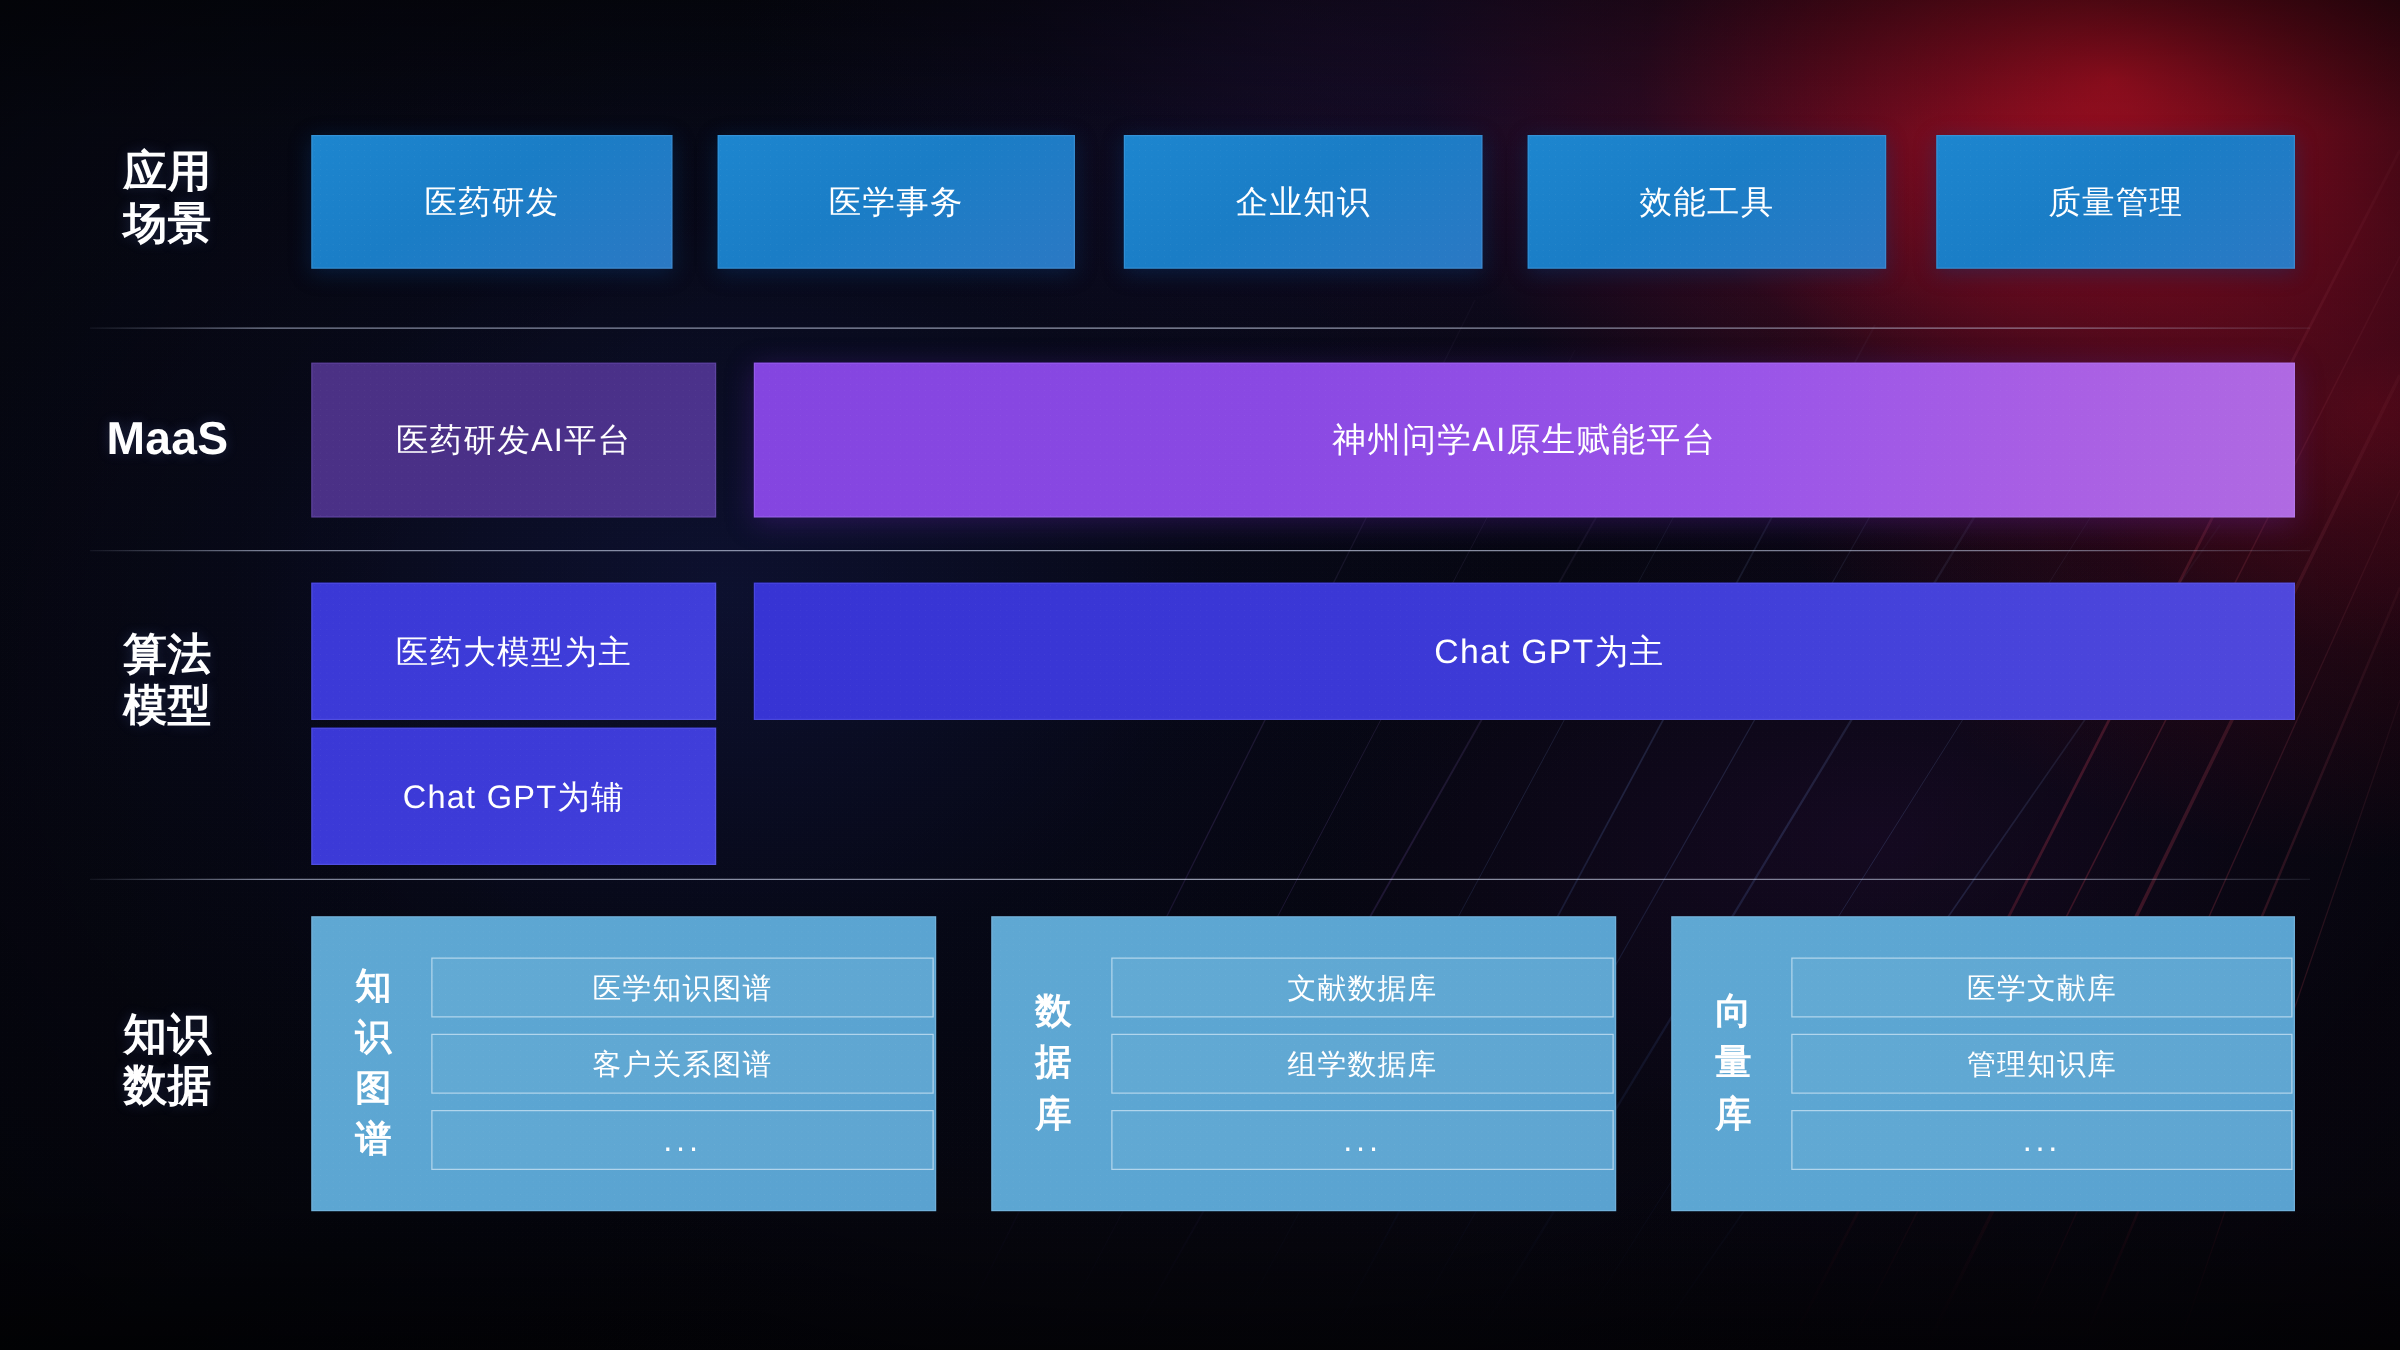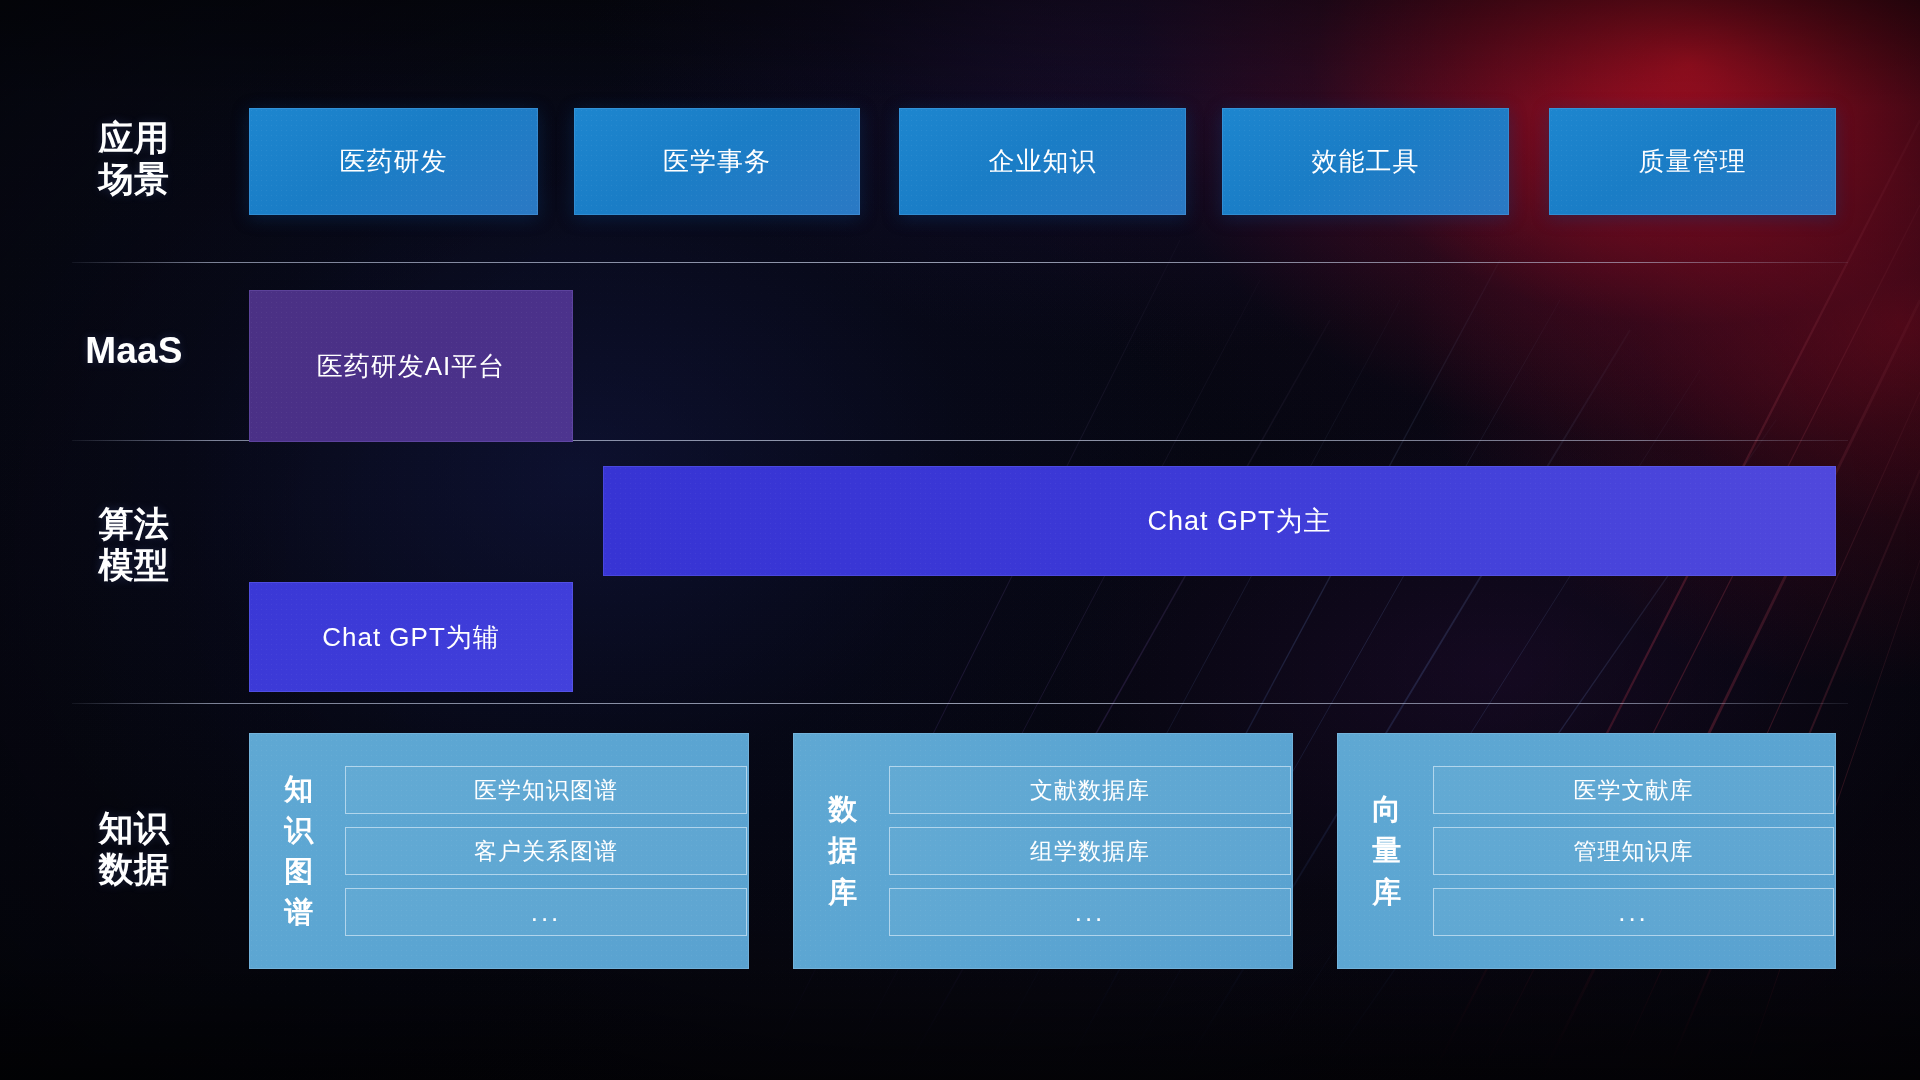--- a/index.html
+++ b/index.html
@@ -77,21 +77,21 @@
   }
   .app-box .dots {
     position:absolute; inset:0; pointer-events:none; opacity:0.45;
     background-image:radial-gradient(rgba(255,255,255,0.13) 0.6px, transparent 0.7px);
     background-size:5px 5px;
   }
 
   
   .maas-left {
     position:absolute;
-    left:249px; top:290px; width:324px; height:152px;
+    left:249px; top:290px; width:324px; height:124px;
     display:flex; align-items:center; justify-content:center;
     font-size:26px; color:#ffffff; font-weight:500; letter-spacing:1px;
     background:linear-gradient(140deg,#4b3184 0%,#4a3088 50%,#4d3590 100%);
     box-shadow:0 0 0 1px rgba(160,130,230,0.22) inset;
   }
   .maas-right {
     position:absolute;
     left:603px; top:290px; width:1233px; height:124px;
     display:flex; align-items:center; justify-content:center;
     font-size:27px; color:#ffffff; font-weight:500; letter-spacing:1px;
@@ -270,21 +270,29 @@
   </div>
   <div class="app-box" style="left:1549px; width:287px;">
     <span class="dots"></span>
     <span>质量管理</span>
   </div>
 
   <div class="maas-left">
     <span class="dots"></span>
     <span>医药研发AI平台</span>
   </div>
-
+  <div class="maas-right">
+    <span class="dots"></span>
+    <span>神州问学AI原生赋能平台</span>
+  </div>
+
+  <div class="algo-left algo-row-1">
+    <span class="dots"></span>
+    <span>医药大模型为主</span>
+  </div>
   <div class="algo-right algo-row-1">
     <span class="dots"></span>
     <span>Chat GPT为主</span>
   </div>
 
   <div class="algo-left algo-row-2">
     <span class="dots"></span>
     <span>Chat GPT为辅</span>
   </div>
 

